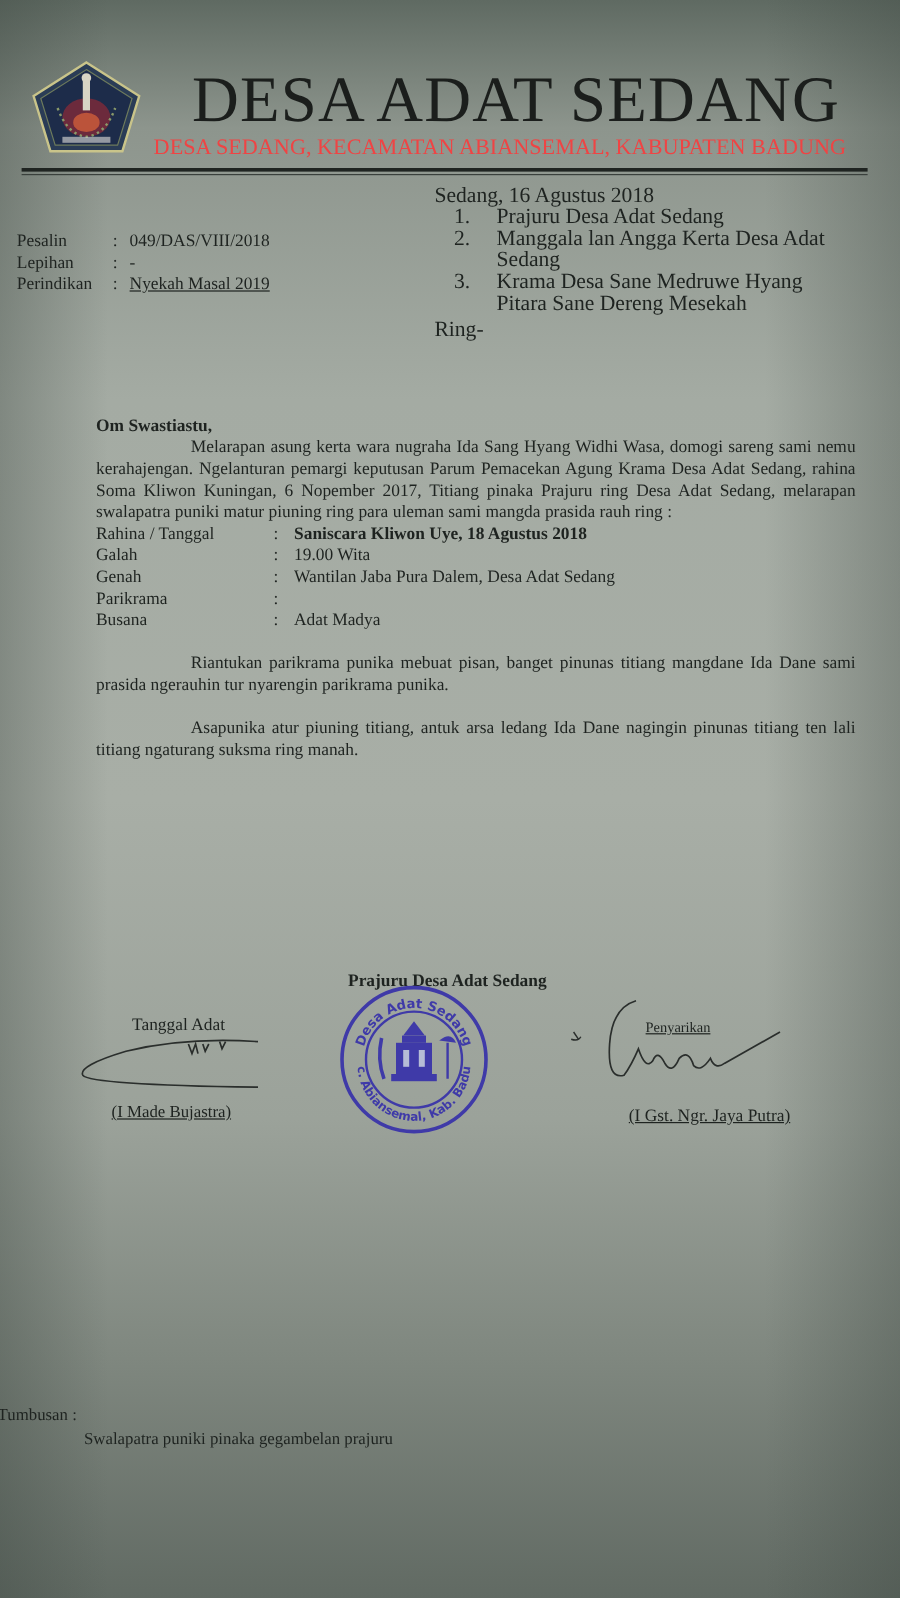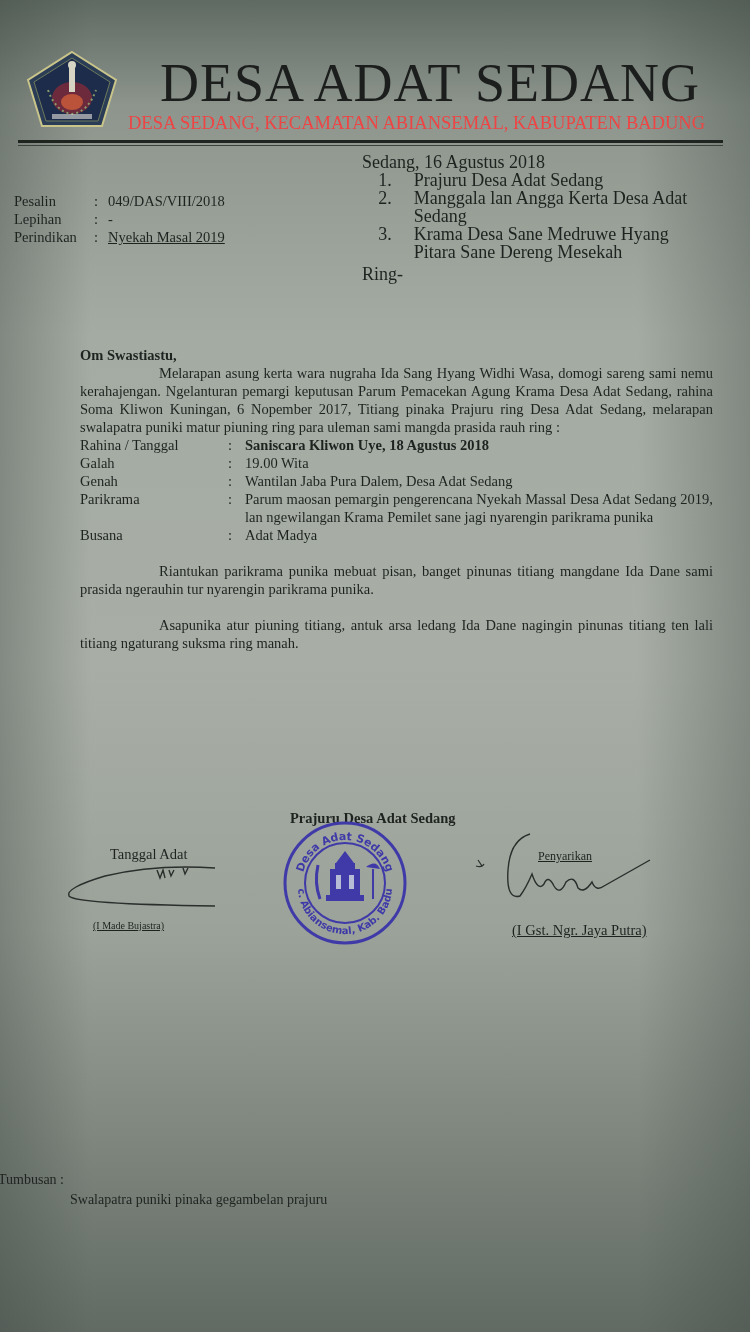--- a/index.html
+++ b/index.html
@@ -41,23 +41,23 @@
   .indent { text-indent: 79px; }
 
   .details { margin-top: 0px; }
   .drow { display: flex; }
   .dlabel { width: 148px; }
   .dsep { width: 17px; }
   .dval { flex: 1; text-align: justify; }
 
   .sig-title { left: 290px; top: 810px; font-size: 14.5px; font-weight: bold; }
   .sig-left-label { left: 110px; top: 846px; font-size: 14.5px; }
-  .sig-left-name { left: 93px; top: 920px; font-size: 10px; text-decoration: underline; }
+  .sig-left-name { left: 93px; top: 920px; font-size: 14px; text-decoration: underline; }
   .sig-right-label { left: 538px; top: 849px; font-size: 12px; text-decoration: underline; }
-  .sig-right-name { left: 512px; top: 922px; font-size: 14.5px; text-decoration: underline; }
+  .sig-right-name { left: 524px; top: 922px; font-size: 14.5px; text-decoration: underline; }
   .sig-left-svg { left: 65px; top: 860px; width: 160px; height: 50px; }
   .sig-right-svg { left: 470px; top: 830px; width: 190px; height: 90px; }
   .stamp { left: 280px; top: 817px; width: 130px; height: 132px; }
 
   .cc-label { left: -2px; top: 1172px; font-size: 14px; }
   .cc-text { left: 70px; top: 1192px; font-size: 14px; }
 </style>
 </head>
 <body>
 
@@ -132,21 +132,20 @@
       <span class="dval">19.00 Wita</span>
     </div>
     <div class="drow">
       <span class="dlabel">Genah</span>
       <span class="dsep">:</span>
       <span class="dval">Wantilan Jaba Pura Dalem,  Desa Adat Sedang</span>
     </div>
     <div class="drow">
       <span class="dlabel">Parikrama</span>
       <span class="dsep">:</span>
-      <span class="dval">Parum maosan pemargin pengerencana Nyekah Massal Desa Adat Sedang 2019, lan ngewilangan Krama Pemilet sane jagi nyarengin parikrama punika</span>
     </div>
     <div class="drow">
       <span class="dlabel">Busana</span>
       <span class="dsep">:</span>
       <span class="dval">Adat Madya</span>
     </div>
   </div>
 
   <p class="para indent" style="margin-top:18px;">Riantukan parikrama punika mebuat pisan, banget pinunas titiang mangdane Ida Dane sami prasida ngerauhin tur nyarengin parikrama punika.</p>
   <p class="para indent" style="margin-top:18px;">Asapunika atur piuning titiang, antuk arsa ledang Ida Dane nagingin pinunas titiang ten lali titiang ngaturang suksma ring manah.</p>

